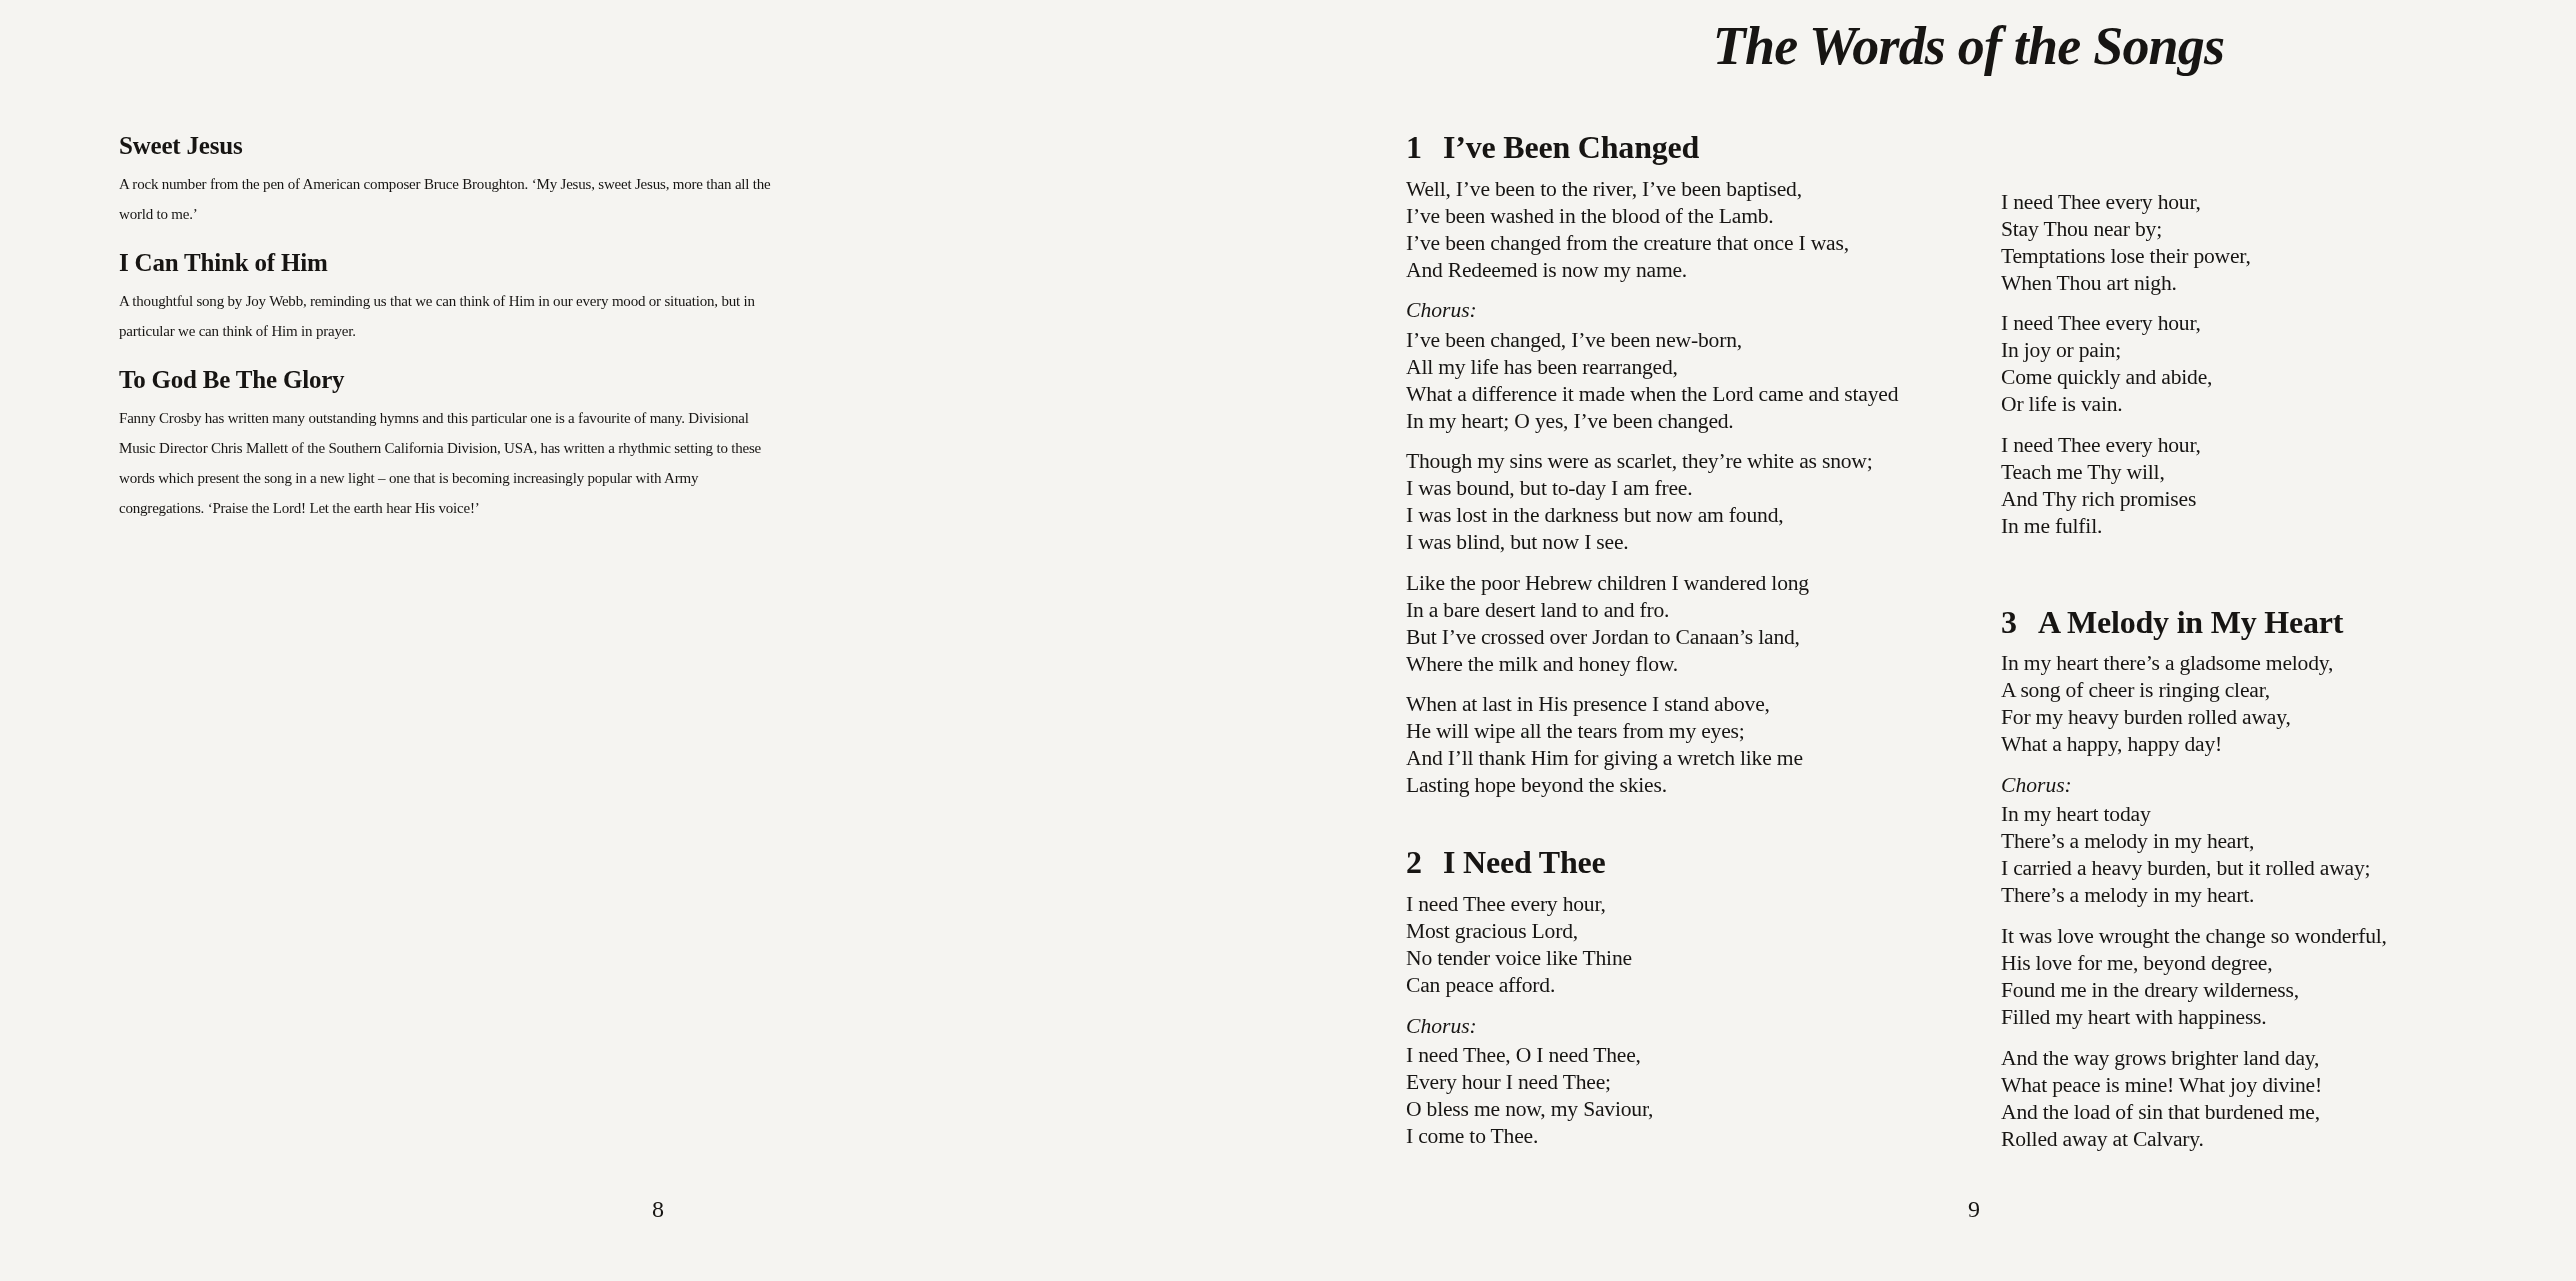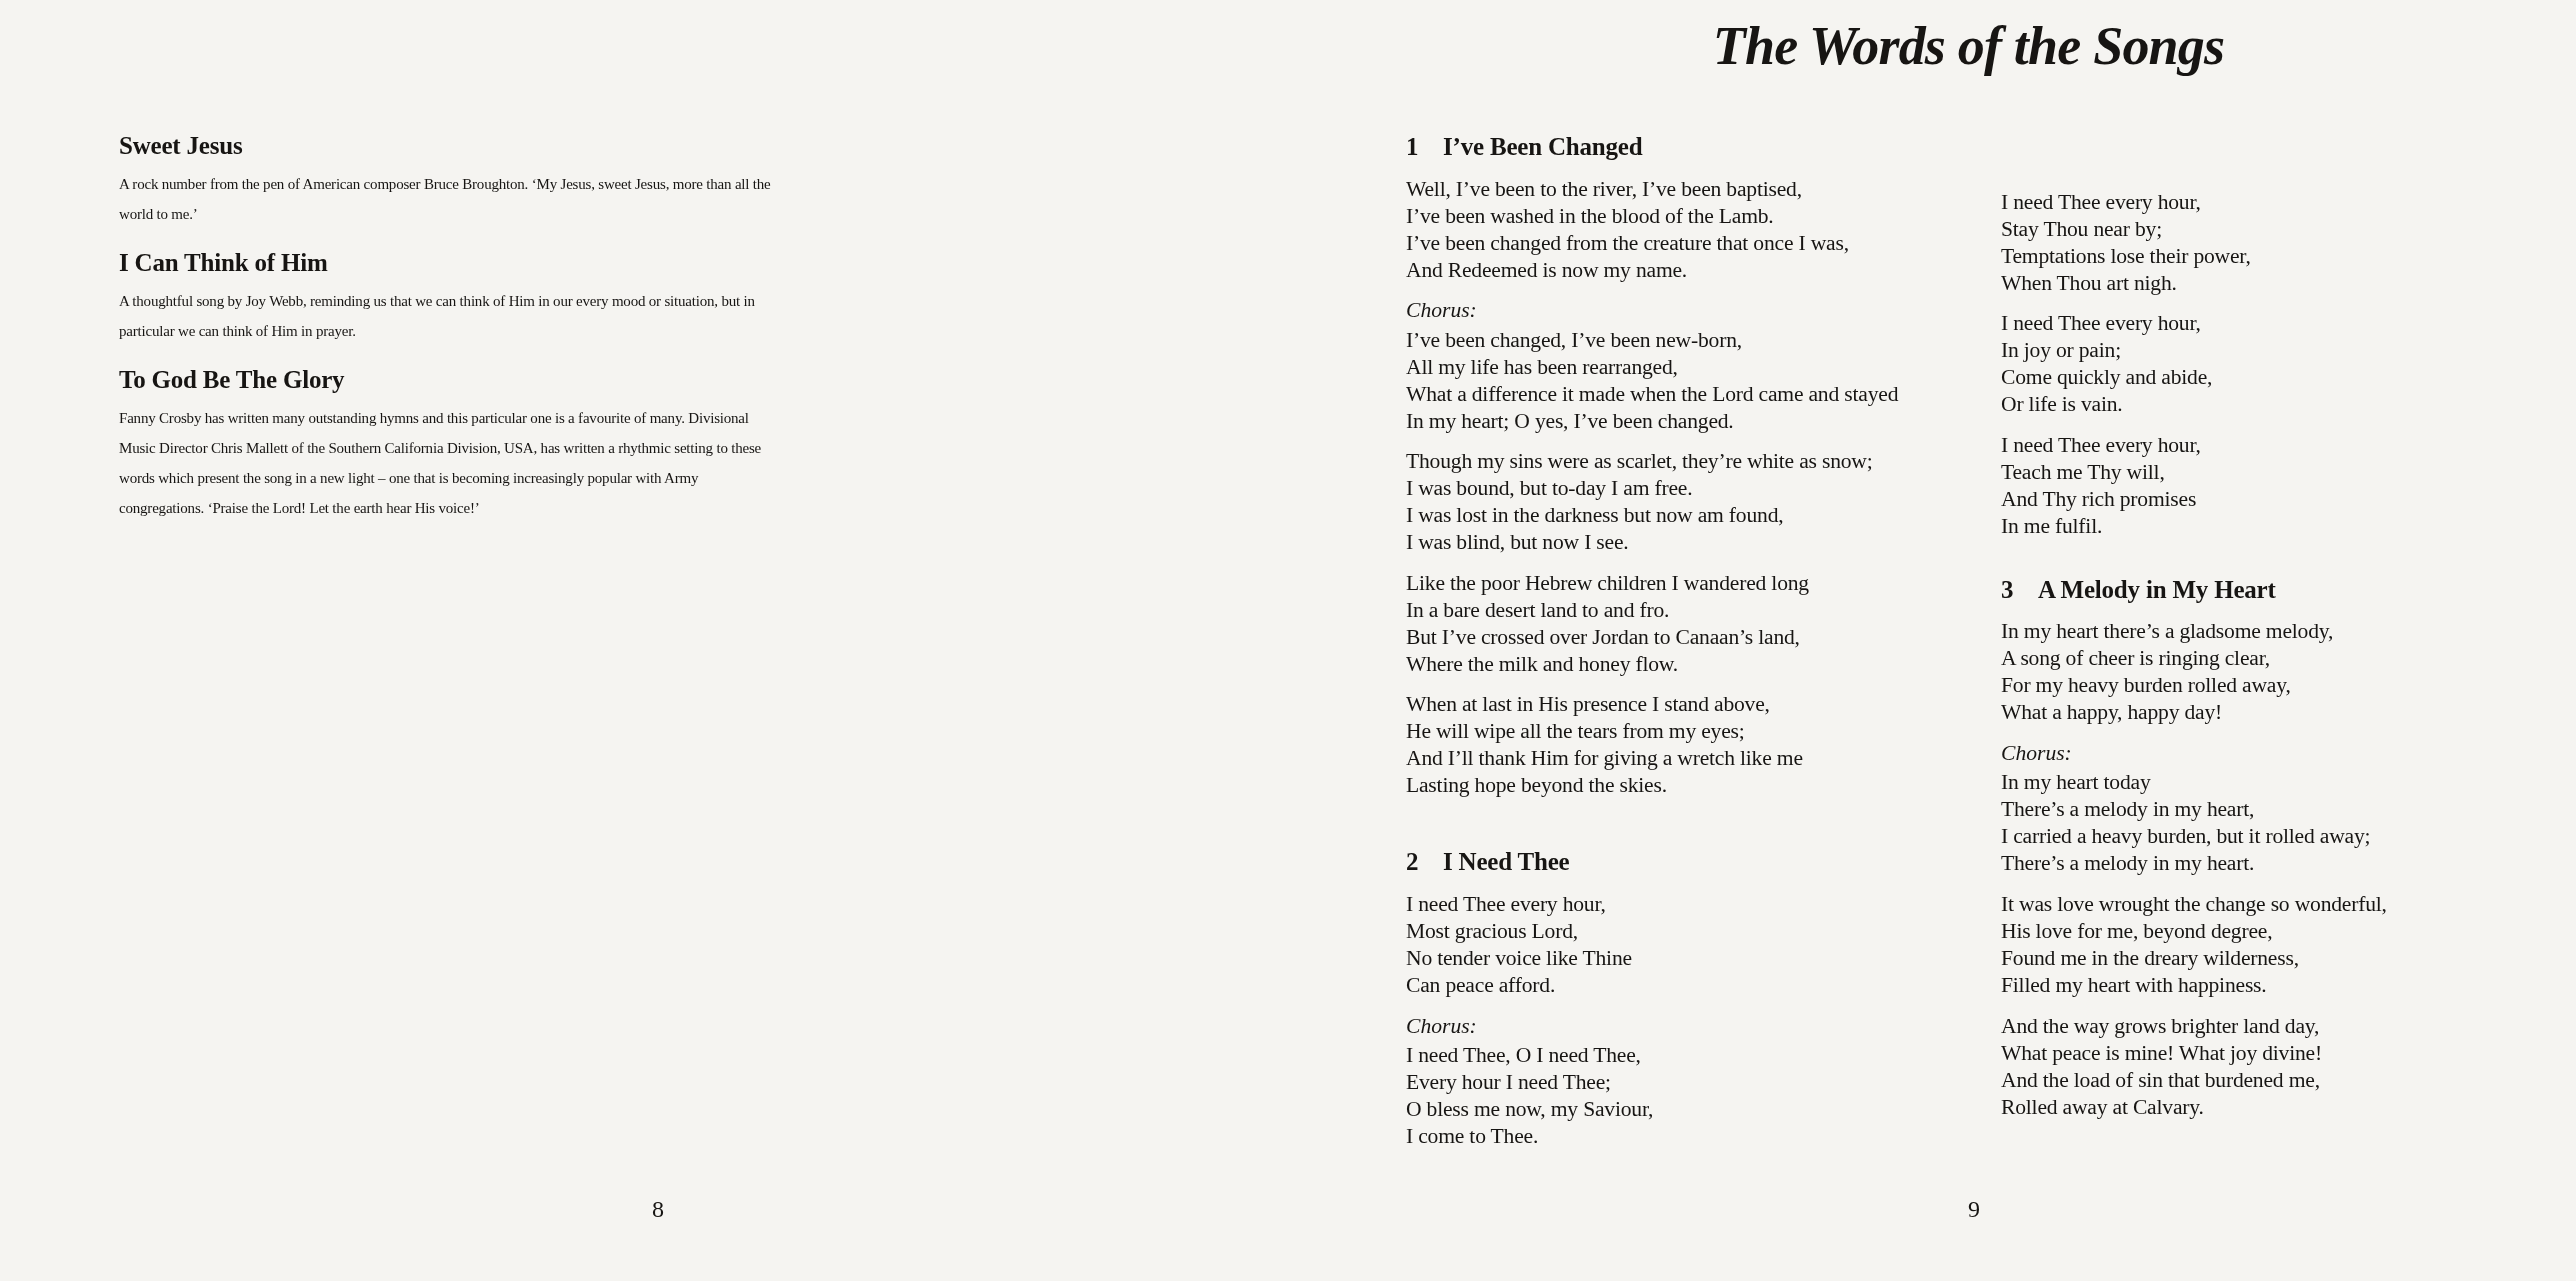--- a/index.html
+++ b/index.html
@@ -27,24 +27,24 @@
   
   .page-title{
     position:absolute;left:1406px;top:14.4px;width:1125px;
     text-align:center;font-style:italic;font-weight:700;
     font-size:54px;line-height:64px;margin:0;letter-spacing:-0.8px;
   }
   .col{position:absolute;top:132px;}
   .col1{left:1406px;width:585px;}
   .col2{left:2001px;width:561px;top:175px;}
   .song-heading{
-    font-size:25px;line-height:30px;font-weight:700;
+    font-size:32px;line-height:30px;font-weight:700;
     margin:48px 0 11.2px 0;letter-spacing:-0.2px;
   }
-  .col2 .song-heading{margin-top:35px;}
+  .col2 .song-heading{margin-top:67px;}
   .col .song-heading:first-child{margin-top:0;}
   .song-number{display:inline-block;min-width:37px;}
   .stanza{margin:13.6px 0 0 0;}
   .stanza.chorus{margin-top:3px;}
   .lyric-line{
     font-size:21.6px;line-height:27px;white-space:nowrap;letter-spacing:-0.2px;
   }
   .chorus-label{
     font-style:italic;font-size:21.6px;line-height:26.4px;margin-top:13.6px;
   }

